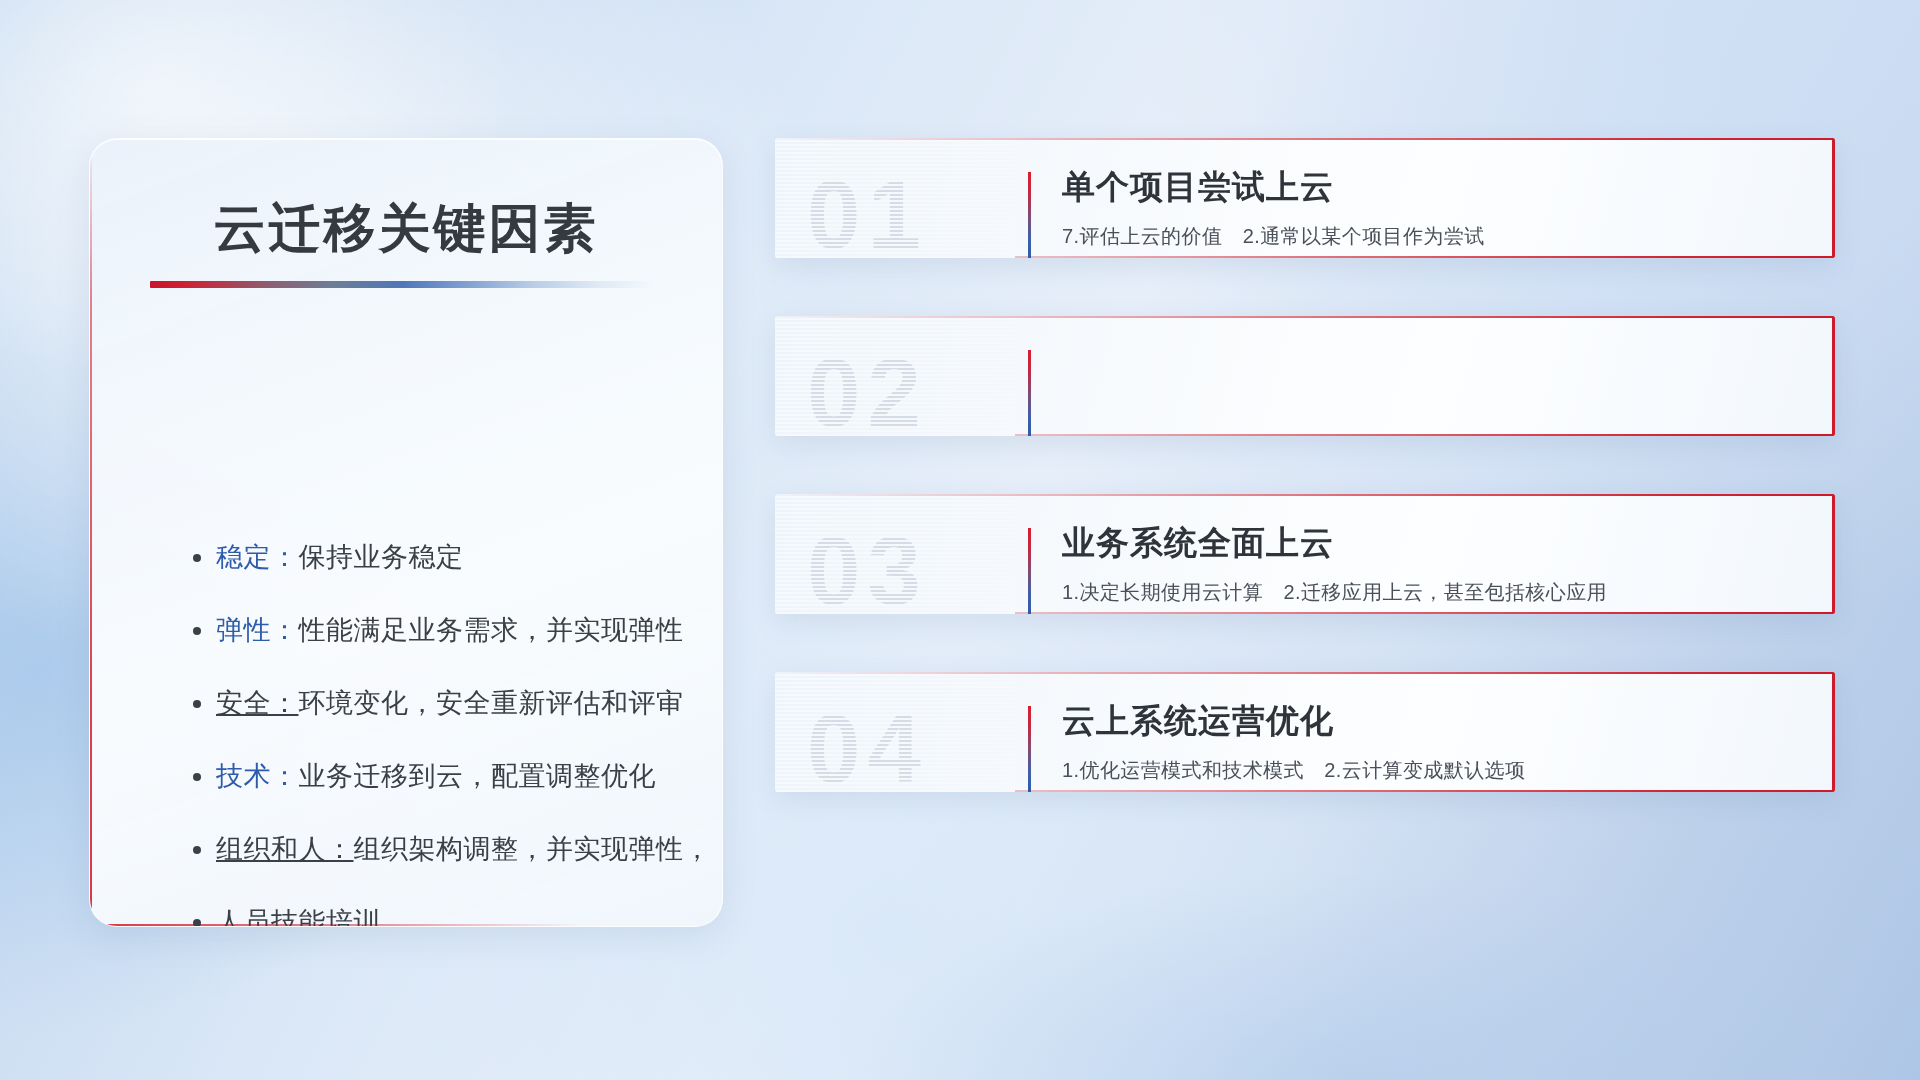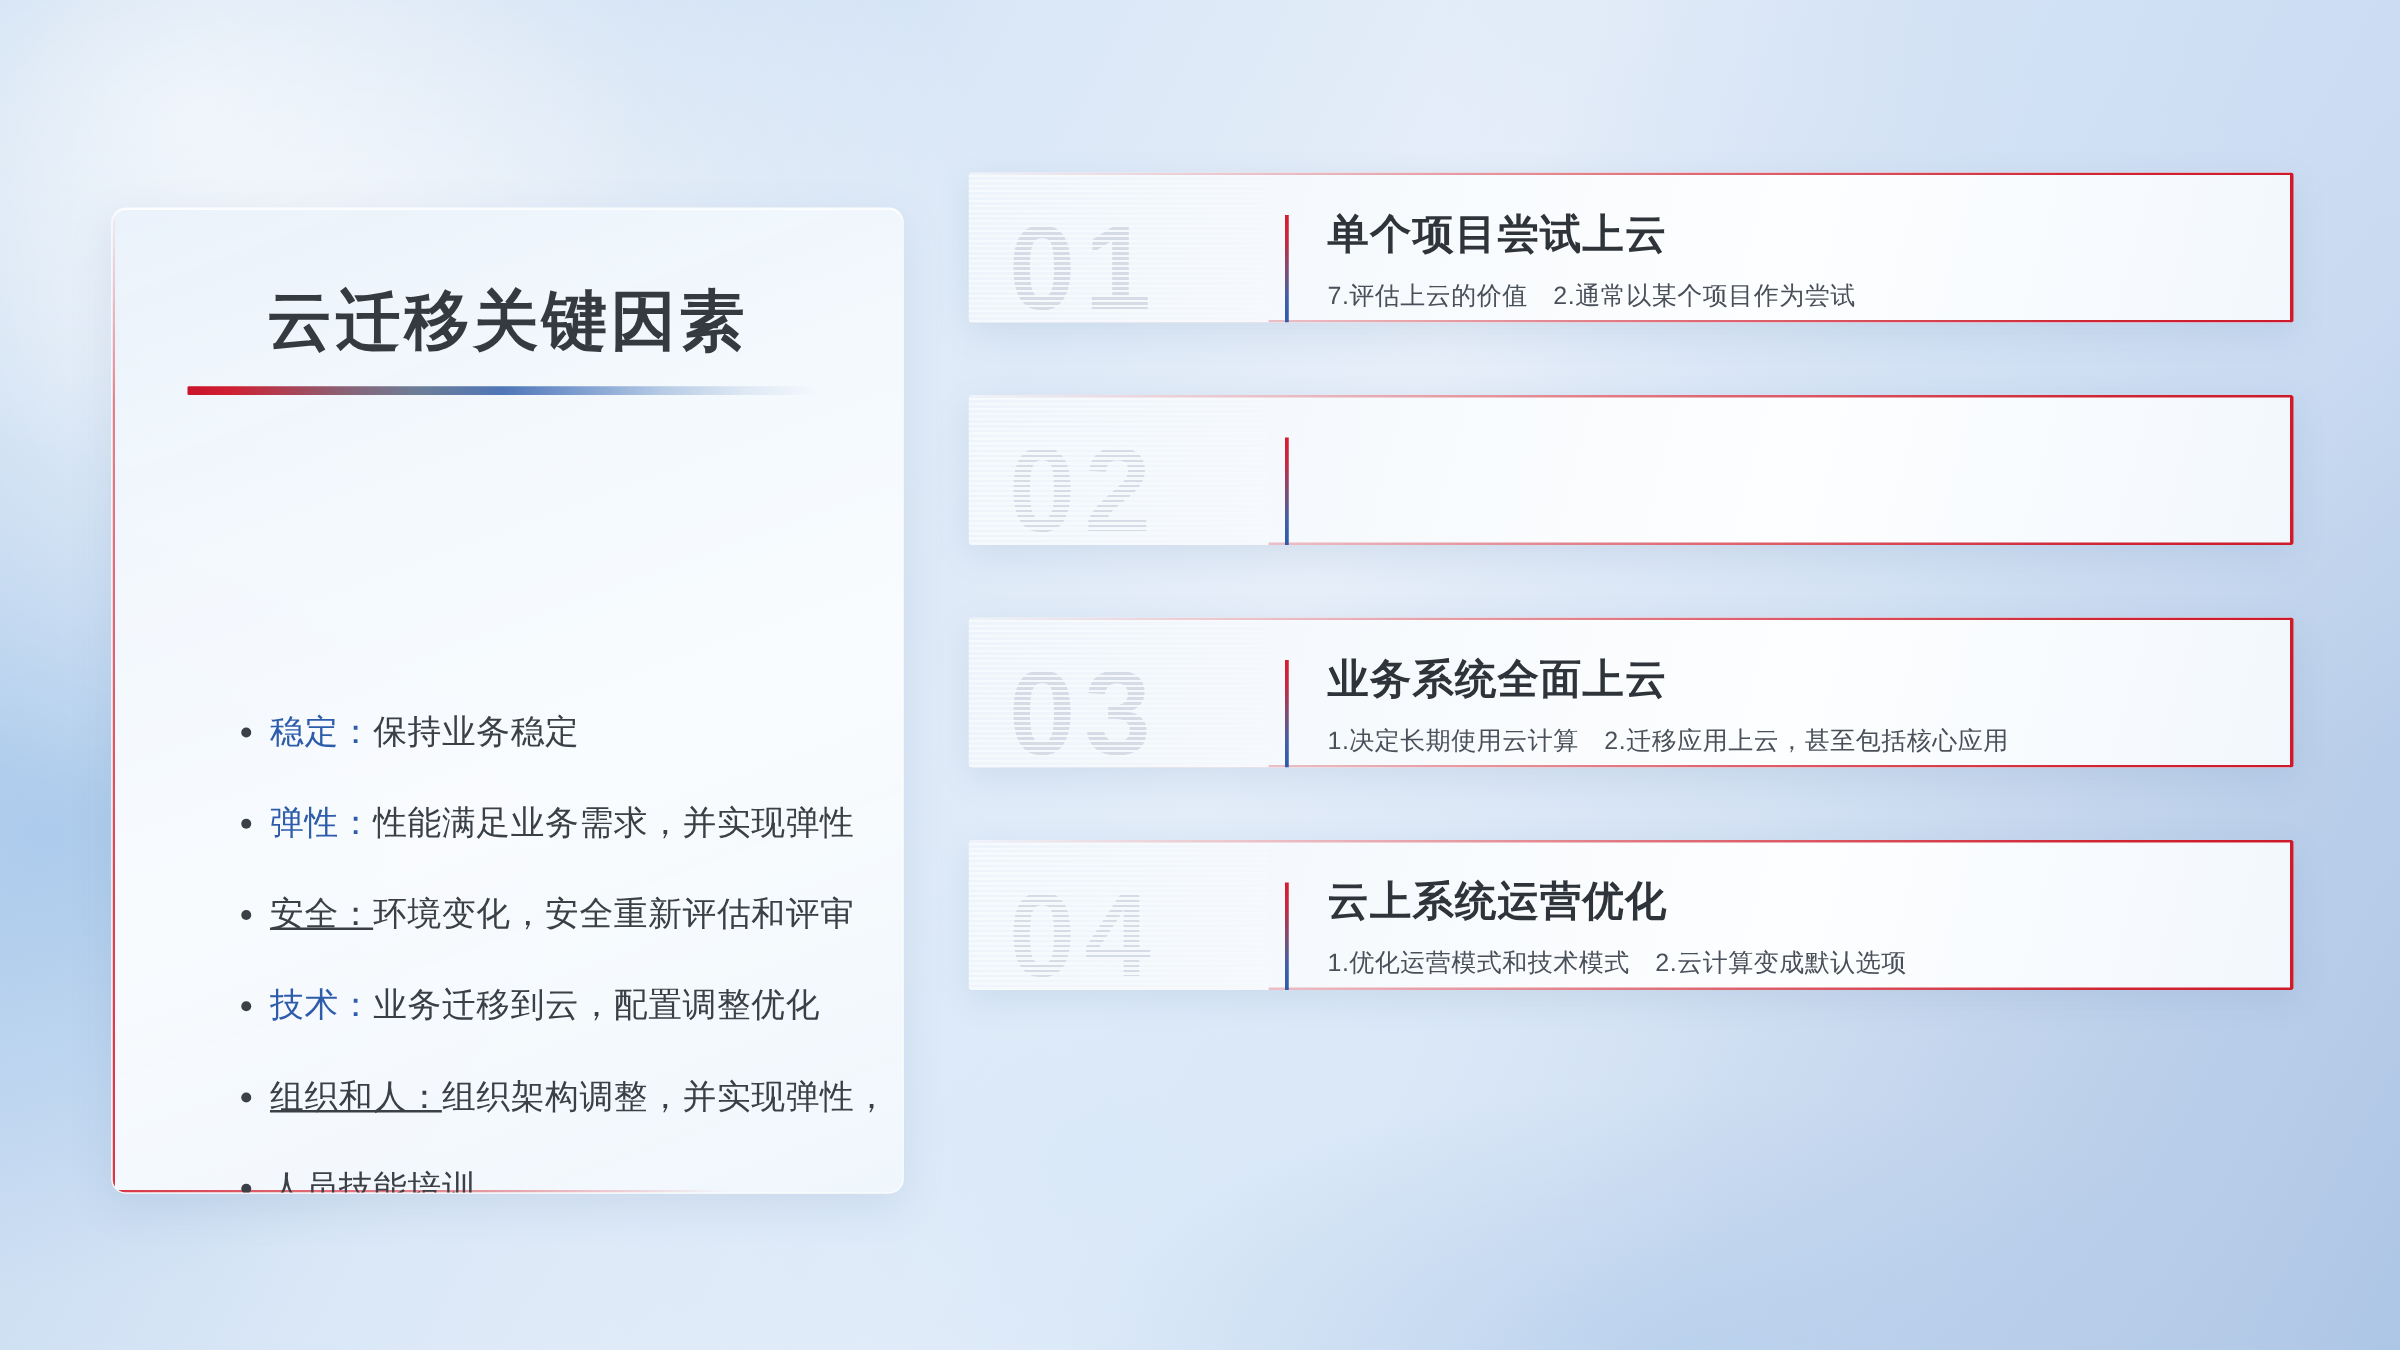--- a/index.html
+++ b/index.html
@@ -29,30 +29,29 @@
       radial-gradient(ellipse 520px 420px at 8% 8%, rgba(255,255,255,.55) 0%, rgba(255,255,255,0) 70%),
       radial-gradient(ellipse 700px 300px at 70% 100%, rgba(176,203,234,.6) 0%, rgba(176,203,234,0) 70%);
     pointer-events:none;
   }
 
   
   .left-panel {
     position:absolute;
     left:89px; top:138px;
     width:634px; height:789px;
-    border-radius:12px;
+    border-radius:28px;
     background:linear-gradient(160deg,
         rgba(233,241,250,.96) 0%,
         rgba(243,248,253,.97) 28%,
         rgba(250,252,254,.97) 58%,
         rgba(240,246,252,.96) 100%);
     border:1px solid rgba(255,255,255,.75);
     box-shadow:0 10px 34px rgba(86,120,160,.14), inset 0 1px 0 rgba(255,255,255,.9);
     overflow:hidden;
-    margin-top:28px;
   }
   
   .left-panel::after {
     content:"";
     position:absolute; left:0; top:0; bottom:0; width:2px;
     background:linear-gradient(180deg, rgba(214,33,49,0) 0%, rgba(214,33,49,.55) 20%, rgba(214,33,49,.85) 70%, rgba(214,33,49,.9) 100%);
   }
   .left-panel::before {
     content:"";
     position:absolute; left:0; right:22%; bottom:0; height:2px;

